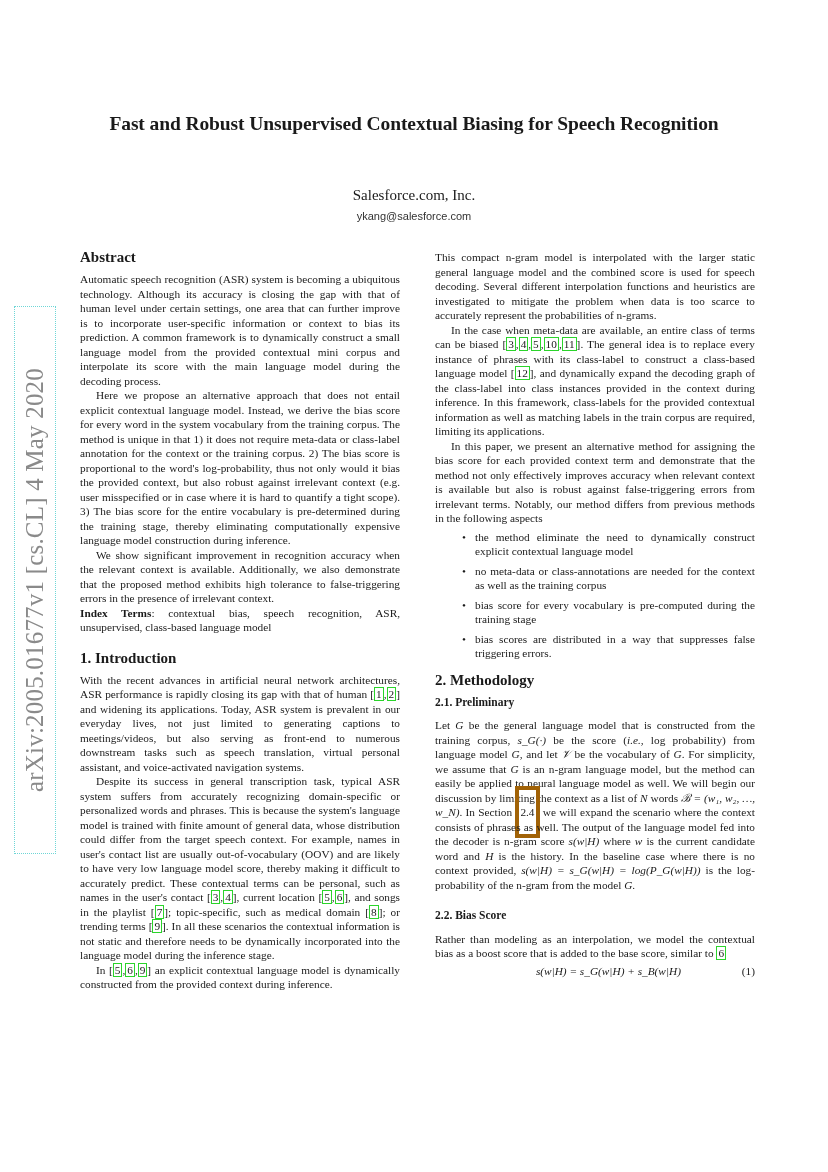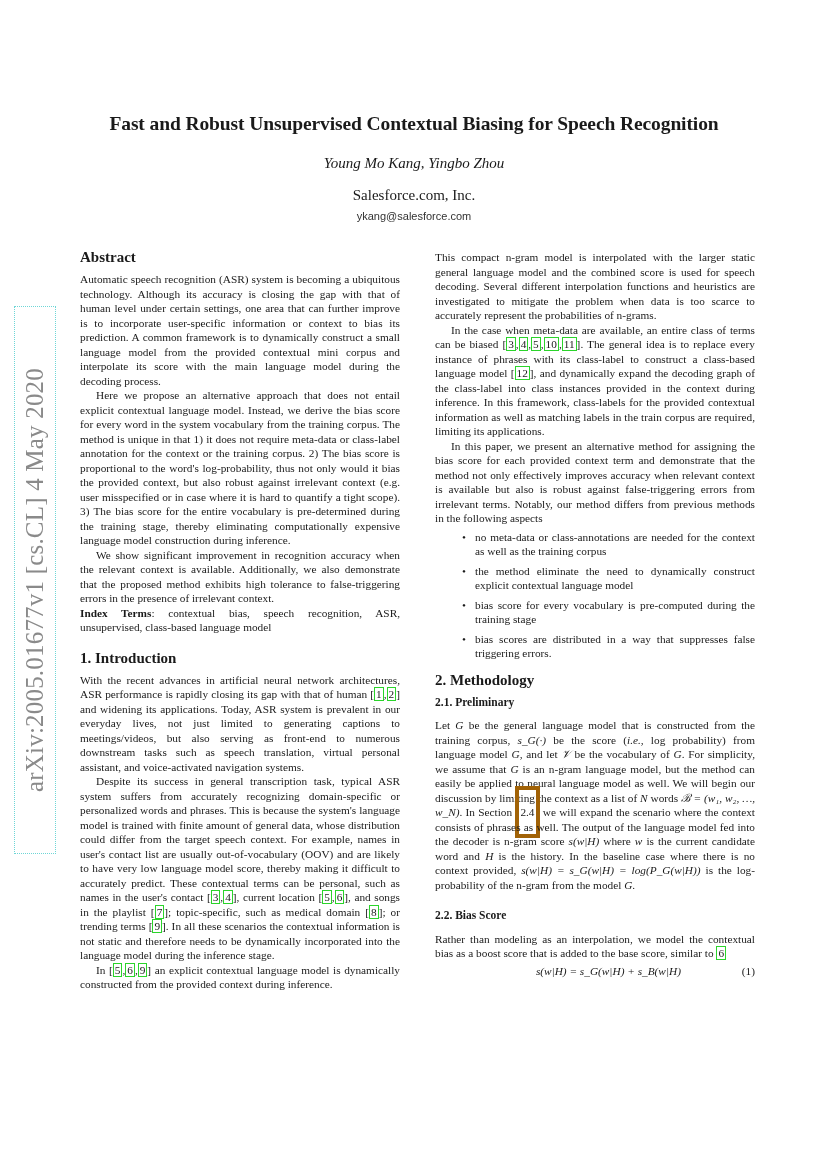--- a/index.html
+++ b/index.html
@@ -39,21 +39,20 @@
 
   .eq { display: flex; justify-content: space-between; margin: 3px 0 2px 0; }
   .eq .body { flex: 1; text-align: center; font-style: italic; padding-left: 40px; }
 </style>
 </head>
 <body>
 
 <div class="page">
 
   <div class="title">Fast and Robust Unsupervised Contextual Biasing for Speech Recognition</div>
-  <div class="authors">Young Mo Kang, Yingbo Zhou</div>
   <div class="affil">Salesforce.com, Inc.</div>
   <div class="email">ykang@salesforce.com</div>
 
   <div class="arxiv">
     <span>arXiv:2005.01677v1  [cs.CL]  4 May 2020</span>
   </div>
 
   <div class="col col-left">
     <div class="sec-head">Abstract</div>
     <p>Automatic speech recognition (ASR) system is becoming a ubiquitous technology. Although its accuracy is closing the gap with that of human level under certain settings, one area that can further improve is to incorporate user-specific information or context to bias its prediction. A common framework is to dynamically construct a small language model from the provided contextual mini corpus and interpolate its score with the main language model during the decoding process.</p>
@@ -65,22 +64,22 @@
     <p><span>With the recent advances in artificial neural network architectures, ASR performance is rapidly closing its gap with that of human </span>[<span class="cite">1</span>,<span class="cite">2</span>]<span> and widening its applications. Today, ASR system is prevalent in our everyday lives, not just limited to generating captions to meetings/videos, but also serving as front-end to numerous downstream tasks such as speech translation, virtual personal assistant, and voice-activated navigation systems.</span></p>
     <p class="indent"><span>Despite its success in general transcription task, typical ASR system suffers from accurately recognizing domain-specific or personalized words and phrases. This is because the system's language model is trained with finite amount of general data, whose distribution could differ from the target speech context. For example, names in user's contact list are usually out-of-vocabulary (OOV) and are likely to have very low language model score, thereby making it difficult to accurately predict. These contextual terms can be personal, such as names in the user's contact </span>[<span class="cite">3</span>,<span class="cite">4</span>]<span>, current location </span>[<span class="cite">5</span>,<span class="cite">6</span>]<span>, and songs in the playlist </span>[<span class="cite">7</span>]<span>; topic-specific, such as medical domain </span>[<span class="cite">8</span>]<span>; or trending terms </span>[<span class="cite">9</span>]<span>. In all these scenarios the contextual information is not static and therefore needs to be dynamically incorporated into the language model during the inference stage.</span></p>
     <p class="indent"><span>In </span>[<span class="cite">5</span>,<span class="cite">6</span>,<span class="cite">9</span>]<span> an explicit contextual language model is dynamically constructed from the provided context during inference.</span></p>
   </div>
 
   <div class="col col-right">
     <p>This compact n-gram model is interpolated with the larger static general language model and the combined score is used for speech decoding. Several different interpolation functions and heuristics are investigated to mitigate the problem when data is too scarce to accurately represent the probabilities of n-grams.</p>
     <p class="indent"><span>In the case when meta-data are available, an entire class of terms can be biased </span>[<span class="cite">3</span>,<span class="cite">4</span>,<span class="cite">5</span>,<span class="cite">10</span>,<span class="cite">11</span>]<span>. The general idea is to replace every instance of phrases with its class-label to construct a class-based language model </span>[<span class="cite">12</span>]<span>, and dynamically expand the decoding graph of the class-label into class instances provided in the context during inference. In this framework, class-labels for the provided contextual information as well as matching labels in the train corpus are required, limiting its applications.</span></p>
     <p class="indent">In this paper, we present an alternative method for assigning the bias score for each provided context term and demonstrate that the method not only effectively improves accuracy when relevant context is available but also is robust against false-triggering errors from irrelevant terms. Notably, our method differs from previous methods in the following aspects</p>
     <ul>
+      <li>the method eliminate the need to dynamically construct explicit contextual language model</li>
       <li>no meta-data or class-annotations are needed for the context as well as the training corpus</li>
-      <li>the method eliminate the need to dynamically construct explicit contextual language model</li>
       <li>bias score for every vocabulary is pre-computed during the training stage</li>
       <li>bias scores are distributed in a way that suppresses false triggering errors.</li>
     </ul>
 
     <div class="sec-head" style="margin-top:10px;">2.  Methodology</div>
     <div class="subsec-head">2.1.  Preliminary</div>
     <p><span>Let </span><span class="math">G</span><span> be the general language model that is constructed from the training corpus, </span><span class="math">s_G(·)</span><span> be the score (</span><span class="math">i.e.,</span><span> log probability) from language model </span><span class="math">G</span><span>, and let </span><span class="math">𝒱</span><span> be the vocabulary of </span><span class="math">G</span><span>. For simplicity, we assume that </span><span class="math">G</span><span> is an n-gram language model, but the method can easily be applied to neural language model as well. We will begin our discussion by limiting the context as a list of </span><span class="math">N</span><span> words </span><span class="math">ℬ = (w₁, w₂, …, w_N)</span><span>. In Section </span><span class="ref">2.4</span><span> we will expand the scenario where the context consists of phrases as well. The output of the language model fed into the decoder is n-gram score </span><span class="math">s(w|H)</span><span> where </span><span class="math">w</span><span> is the current candidate word and </span><span class="math">H</span><span> is the history. In the baseline case where there is no context provided, </span><span class="math">s(w|H) = s_G(w|H) = log(P_G(w|H))</span><span> is the log-probability of the n-gram from the model </span><span class="math">G</span><span>.</span></p>
 
     <div class="subsec-head" style="margin-top:16px;">2.2.  Bias Score</div>
     <p><span>Rather than modeling as an interpolation, we model the contextual bias as a boost score that is added to the base score, similar to </span><span class="cite">6</span></p>

